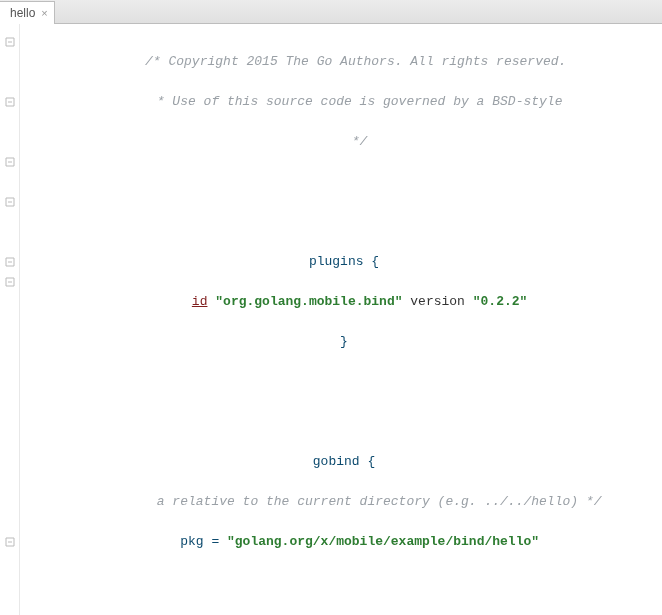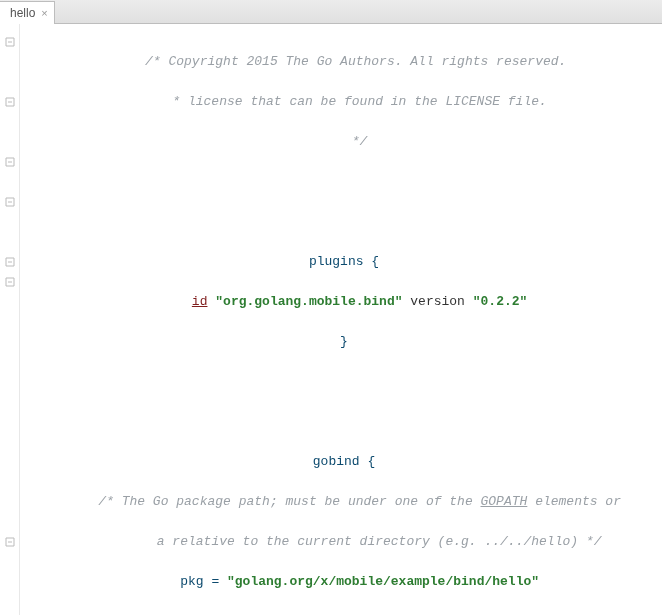--- a/index.html
+++ b/index.html
@@ -144,31 +144,30 @@
     <div class="gutter-mark">
         <svg class="fold" viewBox="0 0 10 10">
           <path d="M1 1h8v8H1z" fill="none" stroke="#bbb"></path>
           <path d="M3 5h4" stroke="#bbb"></path>
         </svg>
       </div>
   </div>
 
   <div class="code">
 <div class="line">   <span class="cmt">/* Copyright 2015 The Go Authors. All rights reserved.</span></div>
-<div class="line">   <span class="cmt"> * license that can be found in the LICENSE file.</span></div>
+<div class="line">   <span class="cmt"> * Use of this source code is governed by a BSD-style</span></div>
 <div class="line">   <span class="cmt"> */</span></div>
 <div class="line"></div>
 <div class="line"></div>
 <div class="line"><span class="pl">plugins</span><span class="pl"> {</span></div>
 <div class="line">    <span class="id">id</span> <span class="str">"org.golang.mobile.bind"</span><span class="ver"> version </span><span class="str">"0.2.2"</span></div>
 <div class="line"><span class="pl">}</span></div>
 <div class="line"></div>
 <div class="line"></div>
 <div class="line"><span class="pl">gobind</span><span class="pl"> {</span></div>
-<div class="line">    <span class="cmt">/* The Go package path; must be under one of the </span><span class="cmt und">GOPATH</span><span class="cmt"> elements or</span></div>
 <div class="line">    <span class="cmt">     a relative to the current directory (e.g. ../../hello) */</span></div>
 <div class="line">    <span class="pl">pkg = </span><span class="str">"golang.org/x/mobile/example/bind/hello"</span></div>
 
 
 
 
 
 
 
 

